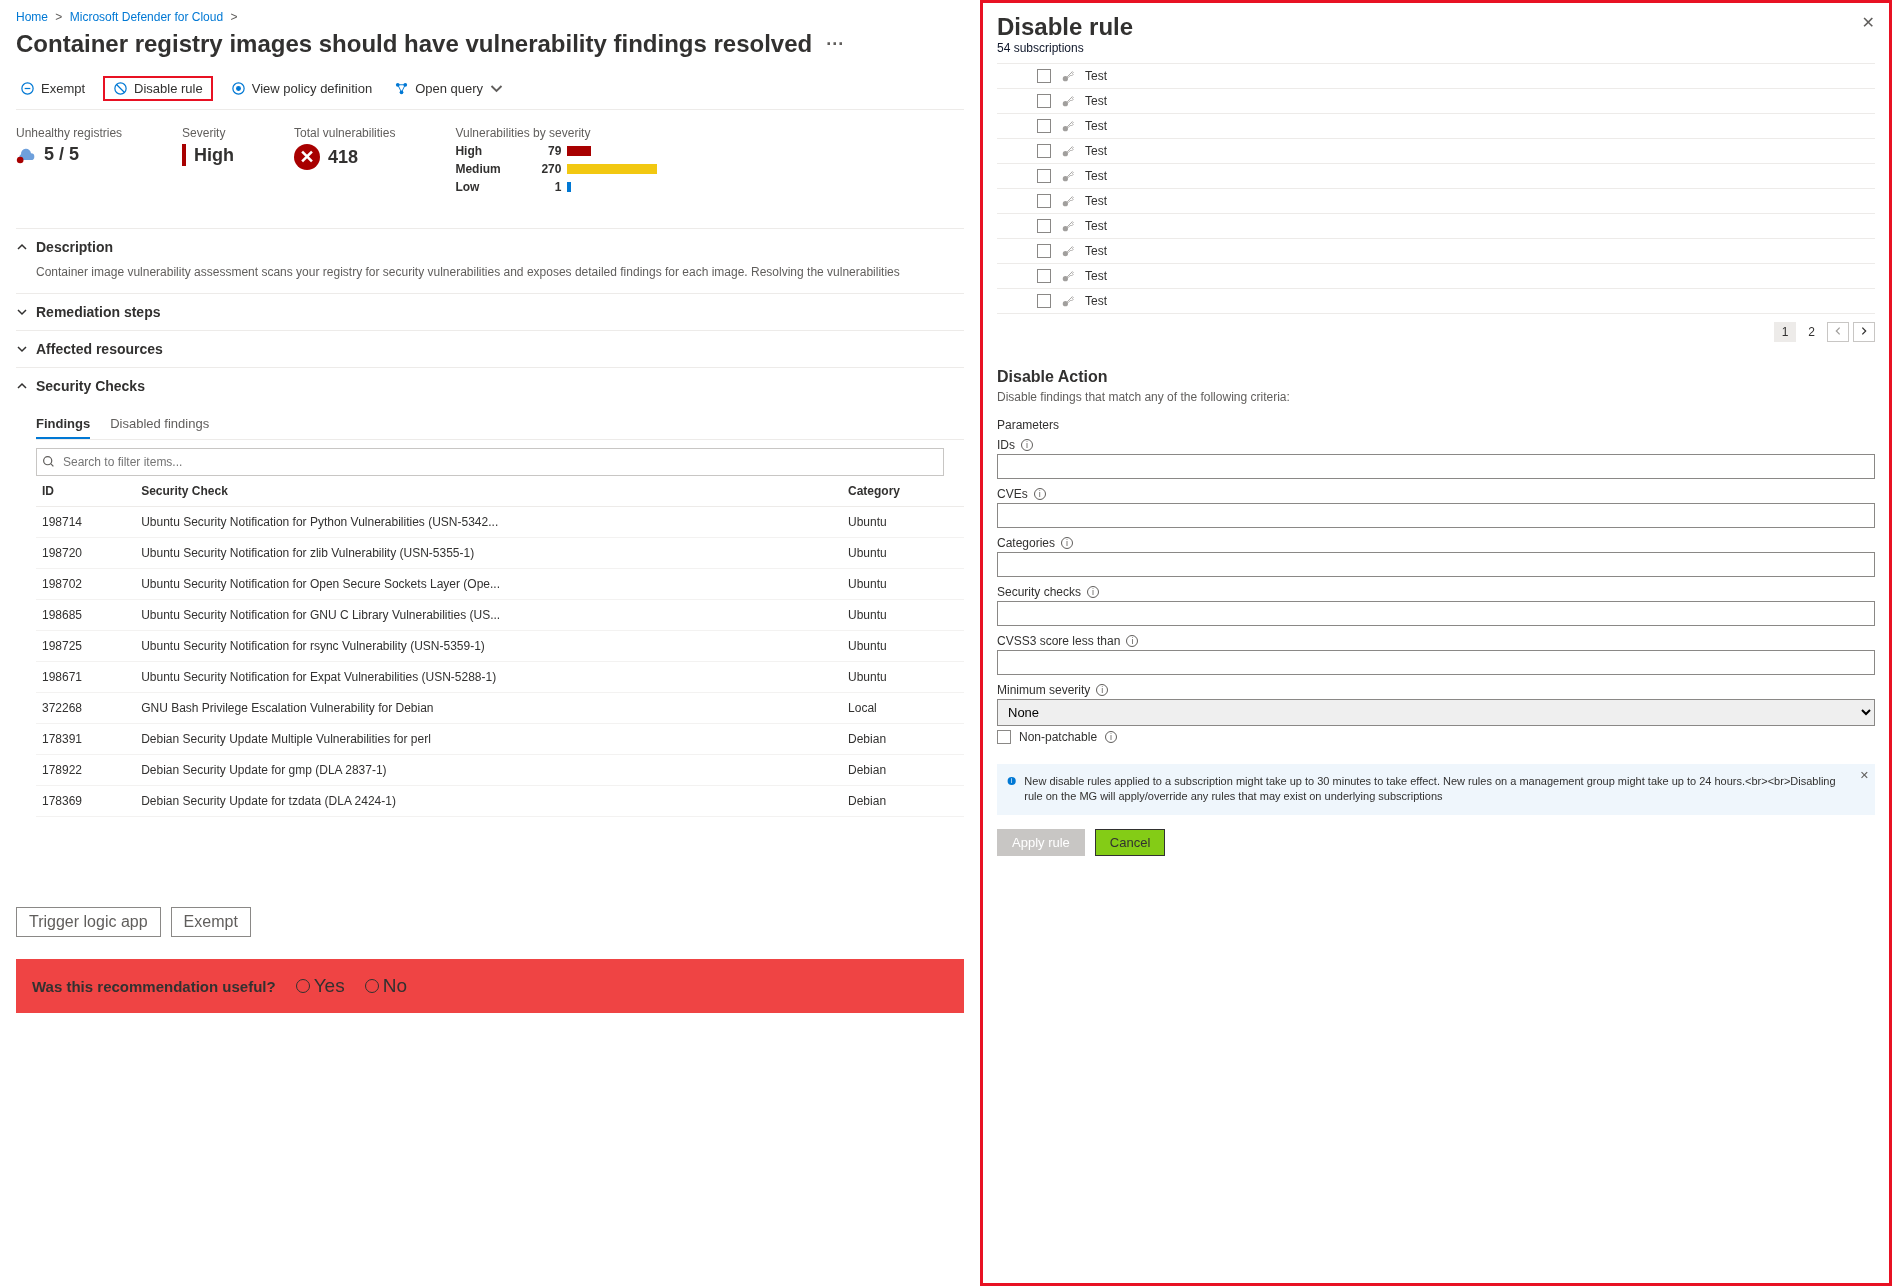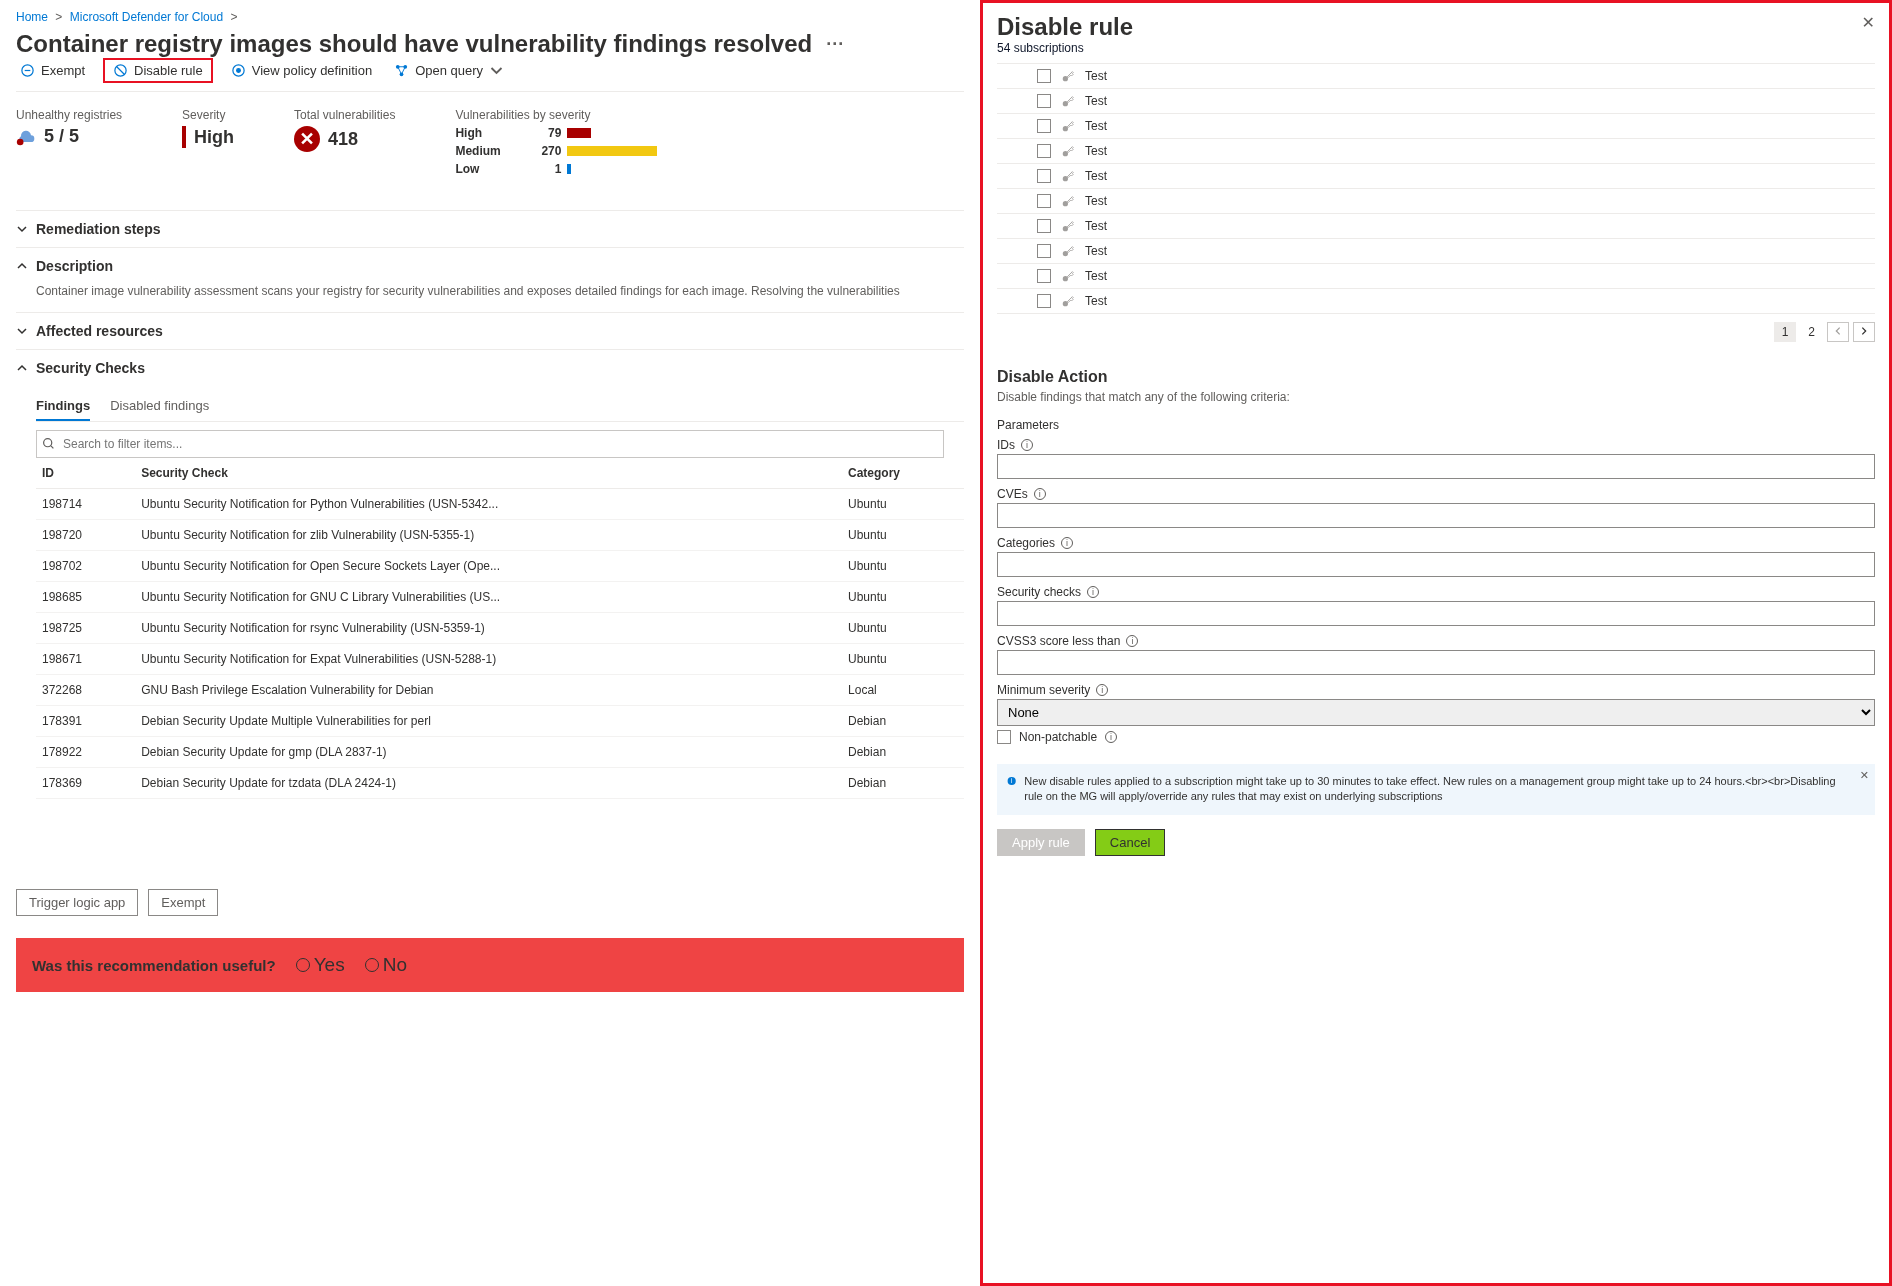--- a/index.html
+++ b/index.html
@@ -4,21 +4,21 @@
 <style>
 * { box-sizing: border-box; margin: 0; padding: 0; font-family: "Segoe UI", Arial, sans-serif; }
 body { background: #fff; color: #323130; font-size: 13px; overflow: hidden; }
 a { color: #0078d4; text-decoration: none; }
 .page { display: flex; width: 1892px; height: 1286px; position: relative; }
 
 
 .main { flex: 0 0 980px; padding: 10px 16px 0 16px; }
 .breadcrumb { font-size: 12px; color: #0078d4; margin-bottom: 6px; }
 .breadcrumb span.sep { color: #605e5c; margin: 0 4px; }
-h1 { font-size: 24px; font-weight: 600; display:flex; align-items:center; gap:14px;}
+h1 { font-size: 24px; font-weight: 600; margin-bottom: 18px; display:flex; align-items:center; gap:14px;}
 .toolbar { display: flex; gap: 14px; align-items: center; border-bottom: 1px solid #edebe9; padding-bottom: 8px; margin-bottom: 16px; }
 .tool { display: flex; align-items: center; gap: 6px; font-size: 13px; color: #323130; cursor: pointer; padding:2px 4px;}
 .tool svg { width: 15px; height: 15px; }
 .tool.highlight { border: 2px solid #e81123; padding: 3px 8px; }
 .metrics { display: flex; gap: 60px; margin-bottom: 30px; flex-wrap:wrap;}
 .metric .label { font-size: 12px; color: #605e5c; margin-bottom: 4px; }
 .metric .val { font-size: 18px; font-weight: 600; display:flex; align-items:center; gap:8px;}
 .sev-bar { width: 4px; height: 22px; background: #a80000; display:inline-block;}
 .x-icon { width: 26px; height: 26px; background:#a80000; border-radius:50%; display:inline-flex; align-items:center;justify-content:center;color:#fff;font-weight:700;}
 .vbs { font-size:12px; }
@@ -37,21 +37,21 @@
 .tabs { display:flex; gap:20px; border-bottom:1px solid #edebe9; margin:6px 0 0 20px;}
 .tab { padding:6px 0; font-size:13px; cursor:pointer; color:#605e5c;}
 .tab.active { color:#323130; font-weight:600; border-bottom:2px solid #0078d4;}
 .search-row { position:relative; margin:8px 20px 0 20px;}
 .search-row input { width:100%; padding:6px 6px 6px 26px; border:1px solid #c8c6c4; font-size:12px;}
 .search-row svg{position:absolute; left:6px; top:7px;width:13px;height:13px;color:#605e5c;}
 table.findings { width:calc(100% - 20px); margin-left:20px; border-collapse:collapse; font-size:12px;}
 table.findings th { text-align:left; font-weight:600; padding:8px 6px; border-bottom:1px solid #edebe9;}
 table.findings td { padding:8px 6px; border-bottom:1px solid #f3f2f1;}
 .bottom-actions { margin-top:90px; display:flex; gap:10px;}
-.btn-outline { border:1px solid #8a8886; background:#fff; padding:5px 12px; font-size:13px; color:#605e5c; cursor:pointer;}
+.btn-outline { border:1px solid #8a8886; background:#fff; padding:5px 12px; font-size:16px; color:#605e5c; cursor:pointer;}
 .feedback { background:#ef4444; padding:16px; margin-top:22px; display:flex; align-items:center; gap:20px;}
 .feedback .q{font-weight:600;font-size:15px;}
 .radio{display:flex;align-items:center;gap:4px;font-size:19px;}
 .radio .circle{width:14px;height:14px;border:1px solid #323130;border-radius:50%;}
 
 
 .panel { flex:1; border:3px solid #e81123; padding:10px 14px 14px 14px; display:flex; flex-direction:column; overflow:hidden;}
 .panel-head { display:flex; justify-content:space-between;}
 .panel-head h2{font-size:24px;font-weight:600;}
 .panel-sub{font-size:12px;color:#0f172a;margin-bottom:8px;}
@@ -174,33 +174,33 @@
             <b>Low</b>
             <span class="count">1</span>
             <span class="bar low"></span>
           </div>
       </div>
     </div>
 
     <div class="section">
       <div class="section-header">
         <svg class="chev" viewBox="0 0 12 12">
-            <path d="M2 4l4 4 4-4" fill="none" stroke="#323130" stroke-width="1.5"></path>
-          </svg>
-        <span>Remediation steps</span>
-      </div>
+            <path d="M2 8l4-4 4 4" fill="none" stroke="#323130" stroke-width="1.5"></path>
+          </svg>
+        <span>Description</span>
+      </div>
+      <div class="section-body">Container image vulnerability assessment scans your registry for security vulnerabilities and exposes detailed findings for each image. Resolving the vulnerabilities</div>
     </div>
     <div class="section">
       <div class="section-header">
         <svg class="chev" viewBox="0 0 12 12">
-            <path d="M2 8l4-4 4 4" fill="none" stroke="#323130" stroke-width="1.5"></path>
-          </svg>
-        <span>Description</span>
-      </div>
-      <div class="section-body">Container image vulnerability assessment scans your registry for security vulnerabilities and exposes detailed findings for each image. Resolving the vulnerabilities</div>
+            <path d="M2 4l4 4 4-4" fill="none" stroke="#323130" stroke-width="1.5"></path>
+          </svg>
+        <span>Remediation steps</span>
+      </div>
     </div>
     <div class="section">
       <div class="section-header">
         <svg class="chev" viewBox="0 0 12 12">
             <path d="M2 4l4 4 4-4" fill="none" stroke="#323130" stroke-width="1.5"></path>
           </svg>
         <span>Affected resources</span>
       </div>
     </div>
     <div class="section">

